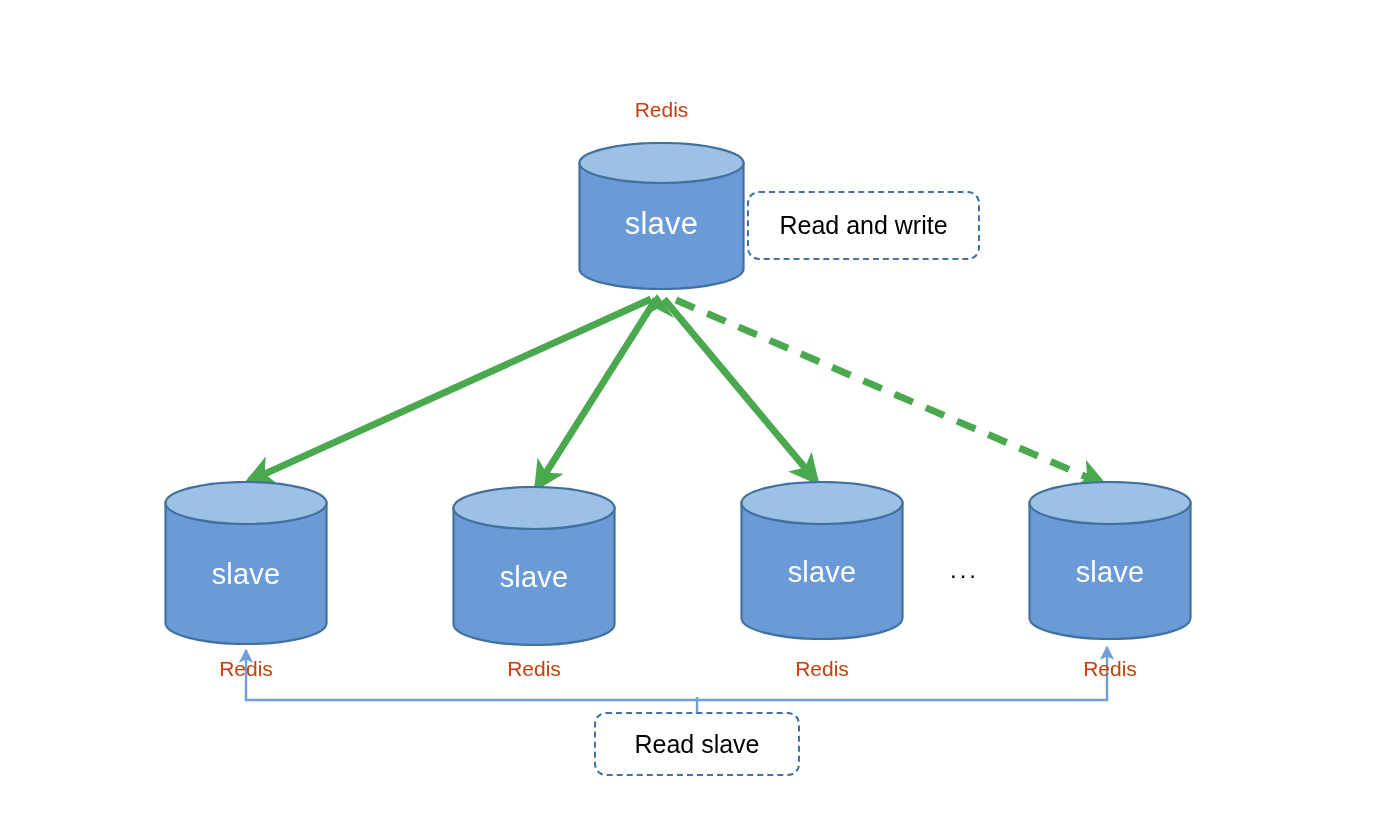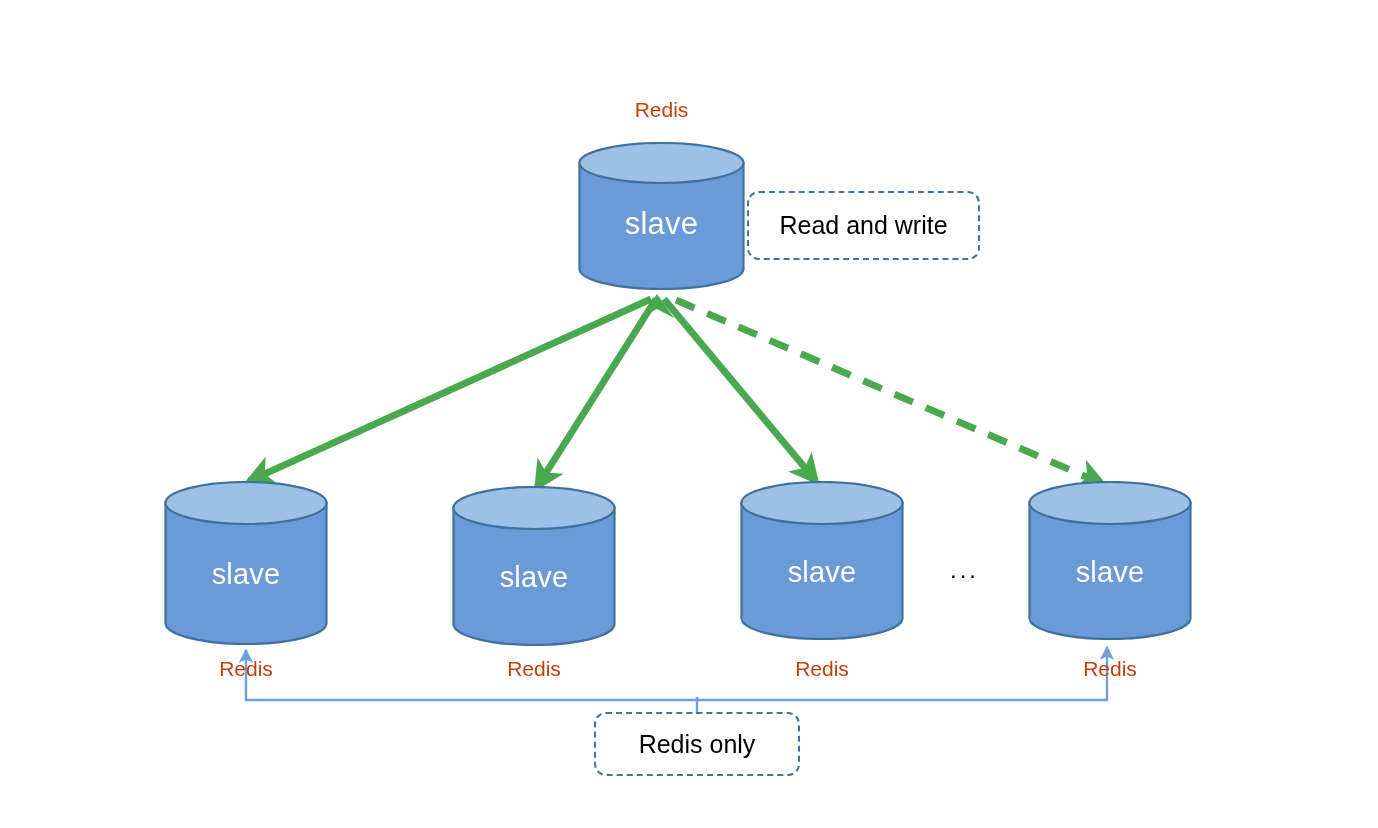--- a/index.html
+++ b/index.html
@@ -154,16 +154,16 @@
     </svg>
     <div class="cyl-label" style="top:77px; font-size:29px;">slave</div>
   </div>
   <div class="cyl-caption" style="left:1028px; top:658px; width:164px; font-size:21px;">Redis</div>
 
   <div class="callout" style="left:747px; top:191px; width:233px; height:69px;">
     <span style="font-size:25px;">Read and write</span>
   </div>
 
   <div class="callout" style="left:594px; top:712px; width:206px; height:64px;">
-    <span style="font-size:25px;">Redis only</span>
+    <span style="font-size:25px;">Read slave</span>
   </div>
 
 </div>
 
 </body></html>

